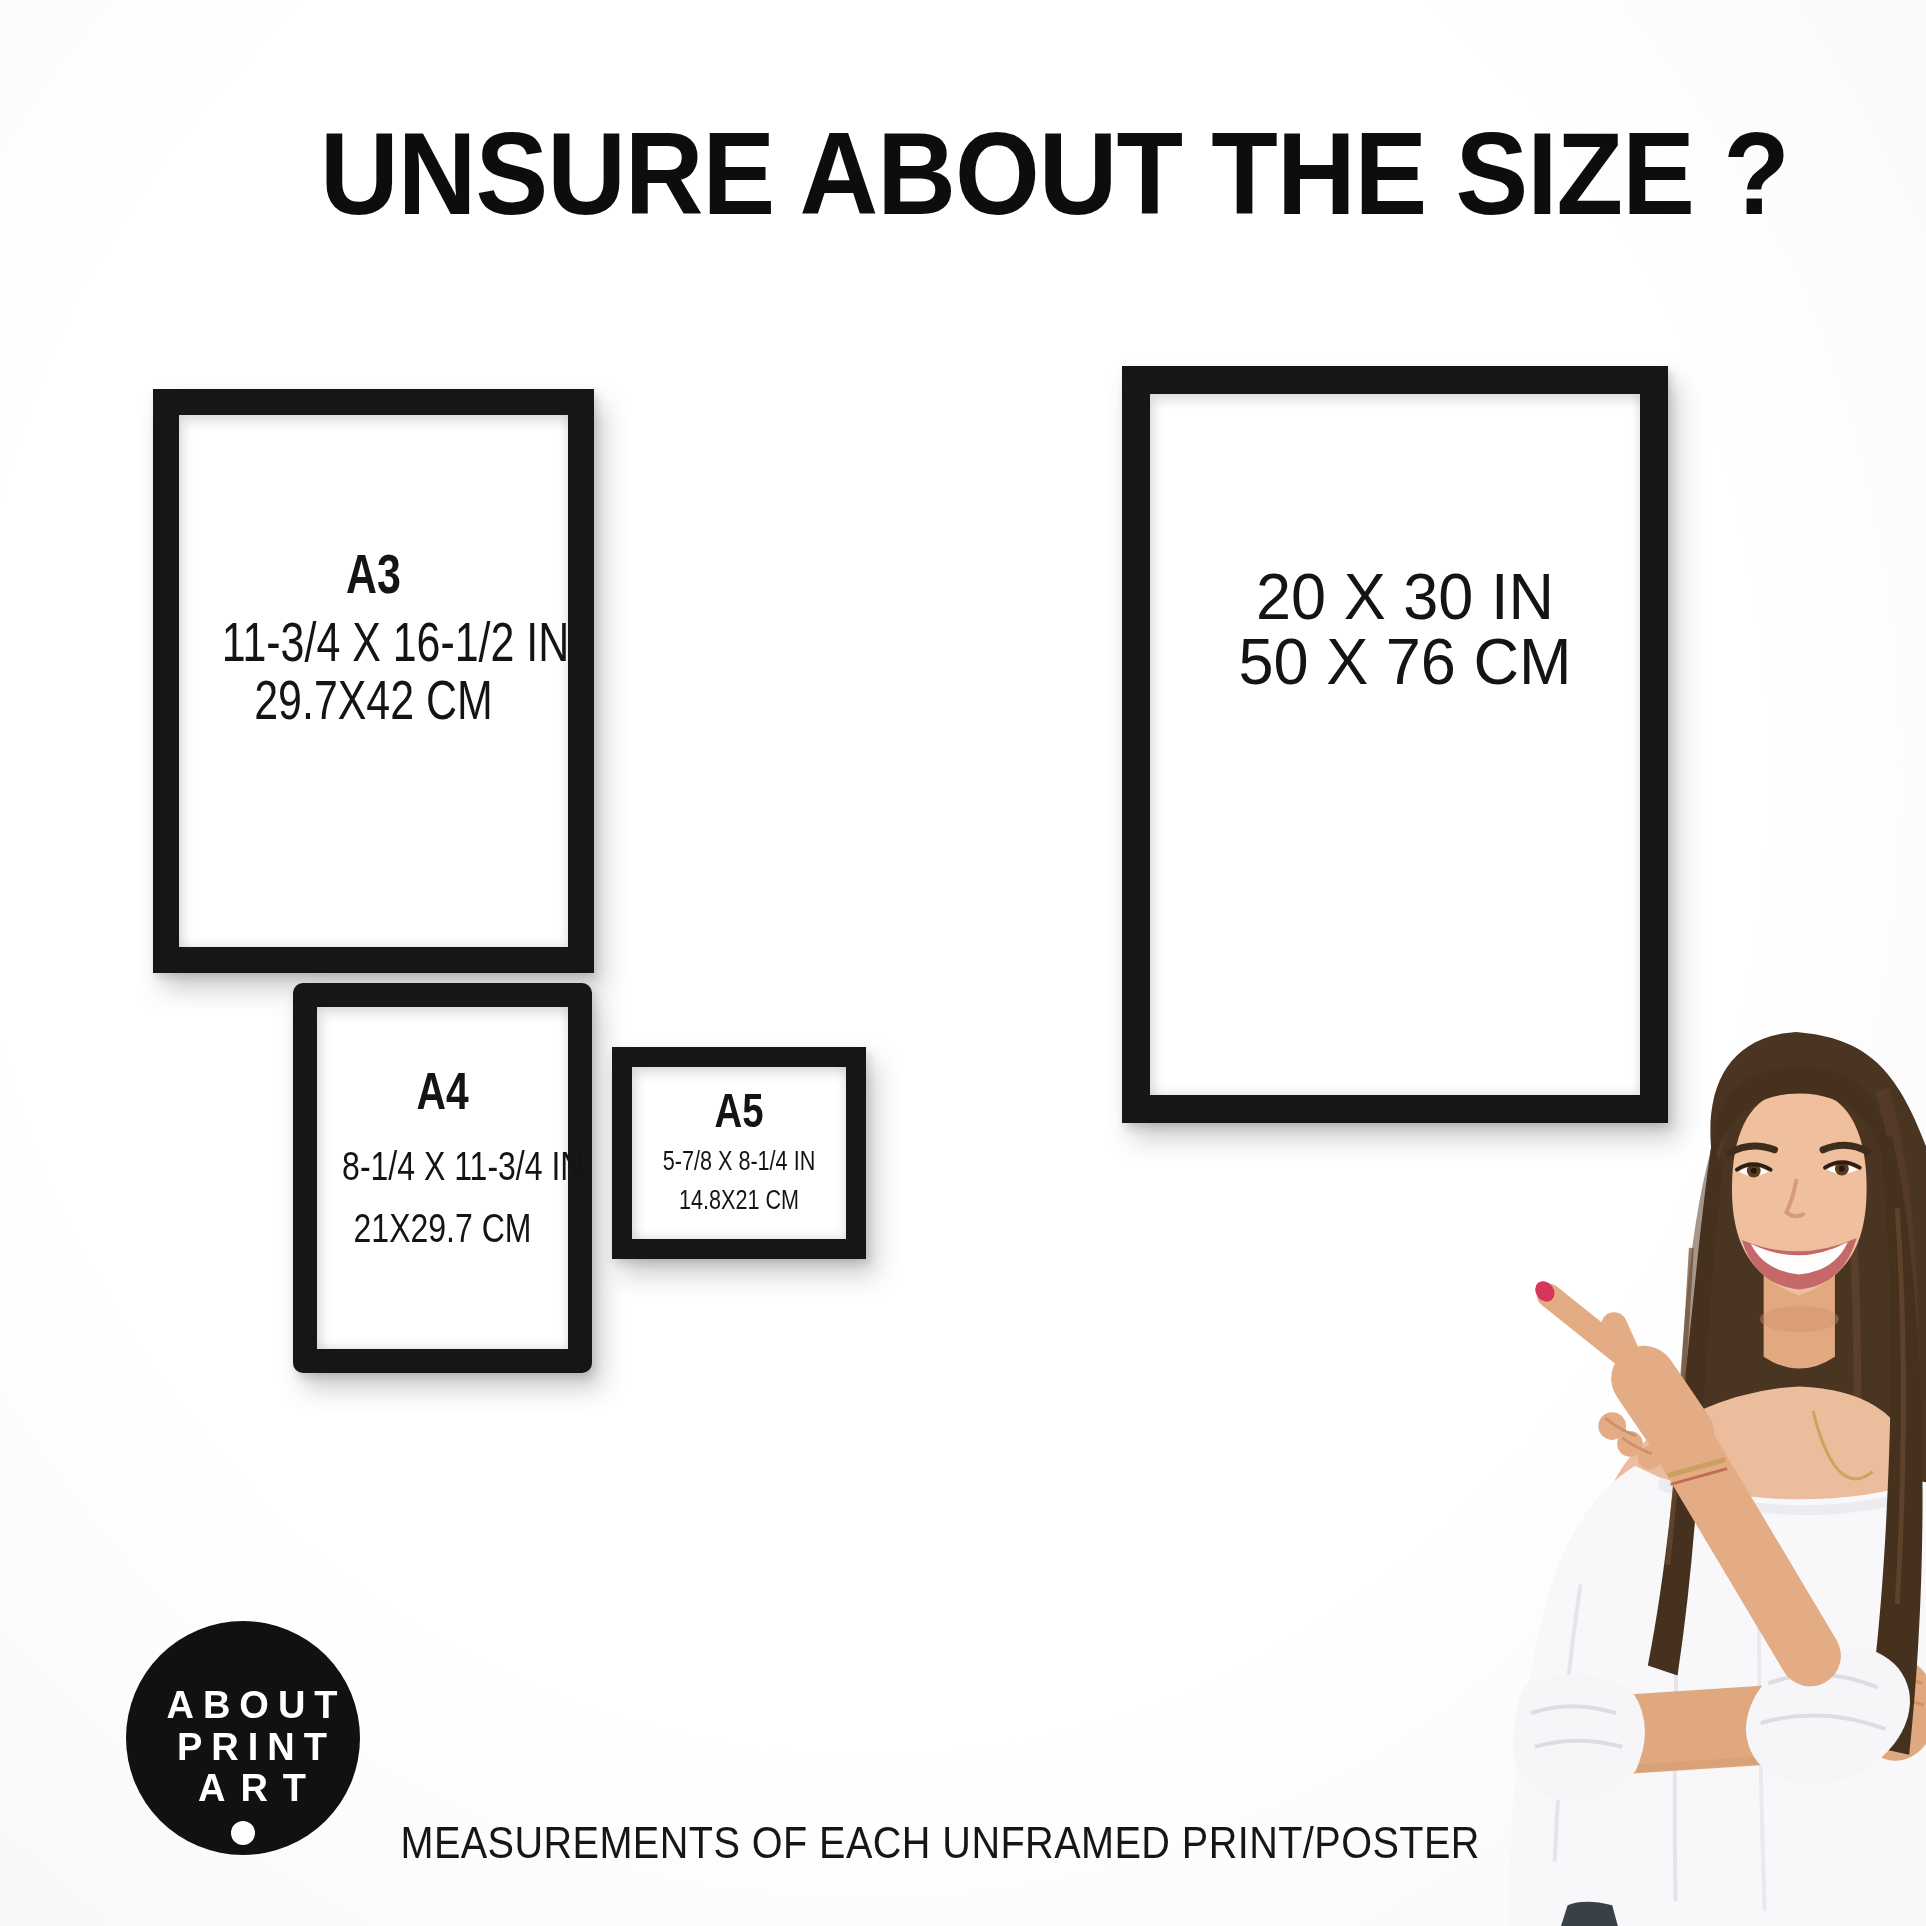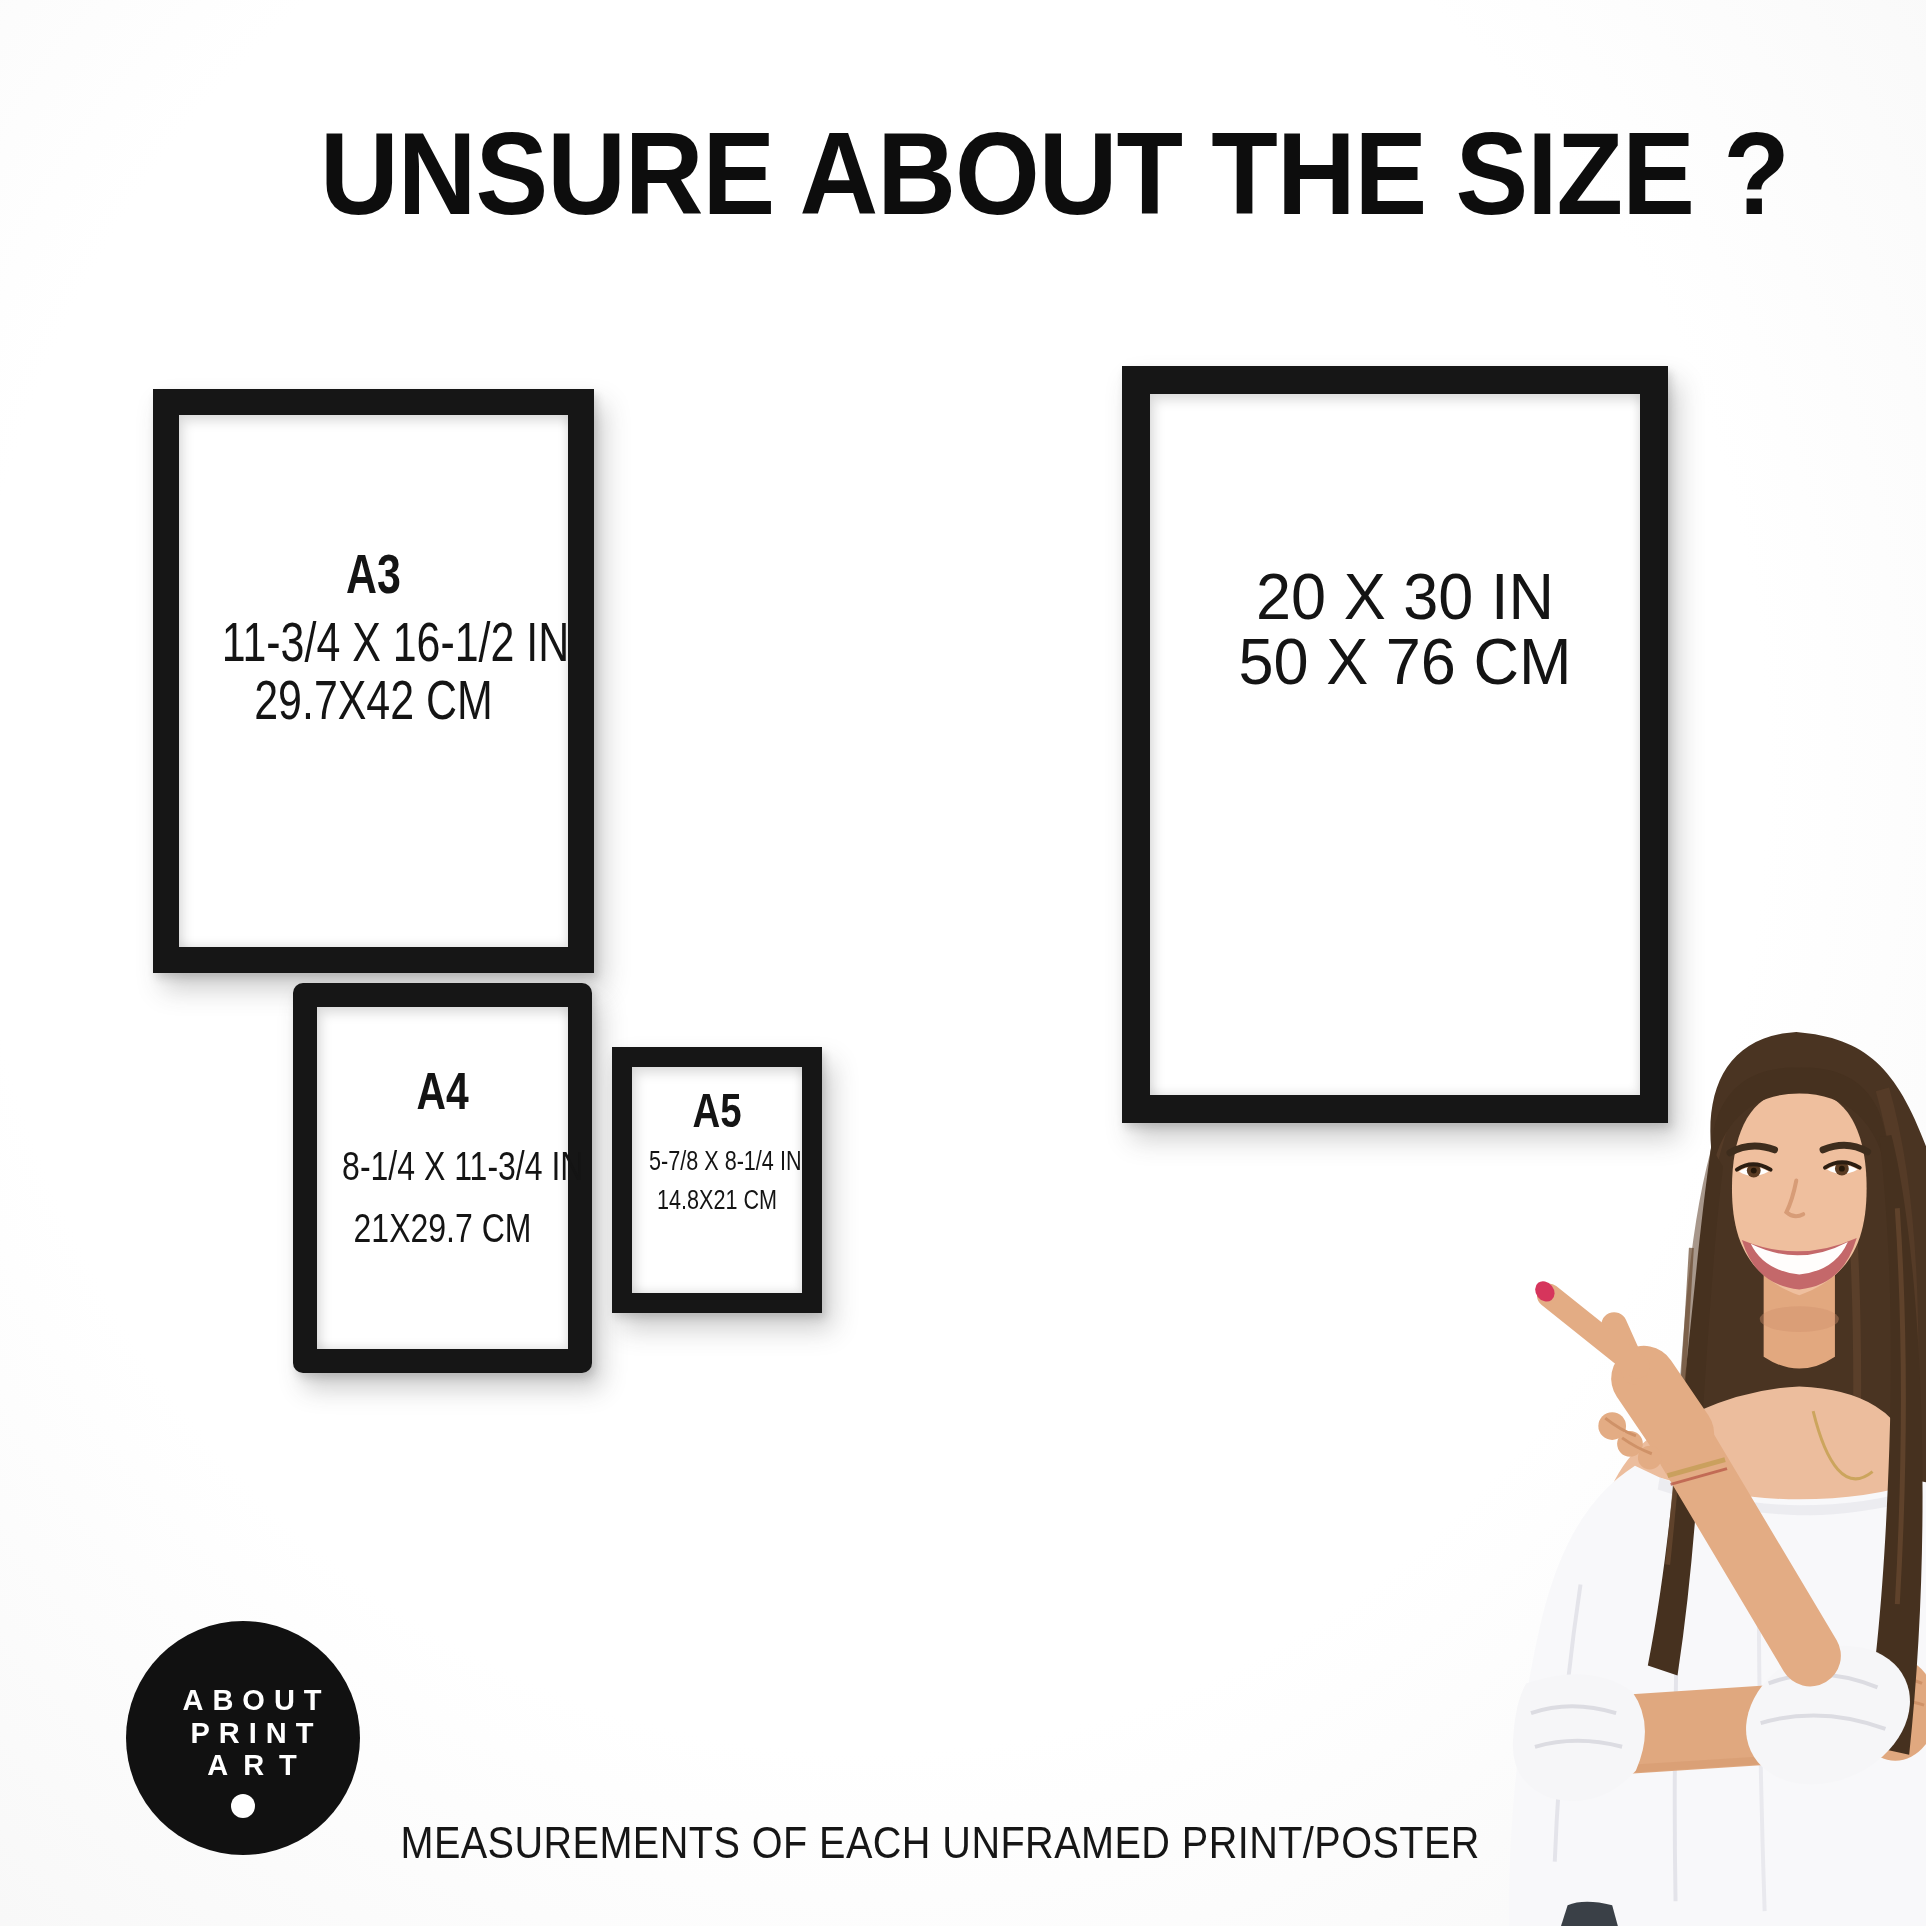--- a/index.html
+++ b/index.html
@@ -40,34 +40,34 @@
   #frame-2030 .paper{inset:28px;padding-left:20px;}
   #frame-2030 .ftext{margin-top:170px;transform:scaleX(.97);}
   #frame-2030 .fline{font-size:65px;line-height:1.0;}
 
   #frame-a4{left:293px;top:983px;width:299px;height:390px;border-radius:10px;}
   #frame-a4 .paper{inset:24px;}
   #frame-a4 .ftext{margin-top:55px;transform:scaleX(.80);}
   #frame-a4 .fname{font-size:51px;margin-bottom:14px;}
   #frame-a4 .fline{font-size:40px;line-height:1.55;}
 
-  #frame-a5{left:612px;top:1047px;width:210px;height:266px;}
+  #frame-a5{left:612px;top:1047px;width:210px;height:212px;padding-left:44px;}
   #frame-a5 .paper{inset:20px;}
   #frame-a5 .ftext{margin-top:16px;transform:scaleX(.80);}
   #frame-a5 .fname{font-size:48px;margin-bottom:4px;}
   #frame-a5 .fline{font-size:27px;line-height:1.45;}
 
   
   .logo{
     position:absolute;left:126px;top:1621px;width:234px;height:234px;
     background:#111;border-radius:50%;display:flex;flex-direction:column;
     align-items:center;justify-content:flex-start;padding-top:0;box-sizing:border-box;
   }
   .logo-lines{margin-top:65px;text-align:center;color:#fff;font-weight:700;}
-  .logo-line{display:block;font-size:29px;line-height:1.0;margin-left:18px;}
+  .logo-line{display:block;font-size:38px;line-height:1.0;margin-left:18px;}
   .ls-about{letter-spacing:9px;margin-right:-9px;}
   .ls-wall{letter-spacing:9px;margin-right:-9px;margin-top:4px;}
   .ls-art{letter-spacing:15px;margin-right:-15px;margin-top:3px;}
   .logo-dot{width:24px;height:24px;border-radius:50%;background:#fff;margin-top:14px;}
 
   
   .caption{
     position:absolute;left:346px;top:1818px;width:1089px;text-align:center;
     font-size:44px;font-weight:400;letter-spacing:0.5px;color:#161616;white-space:nowrap;
     transform:scaleX(.9);transform-origin:center top;

